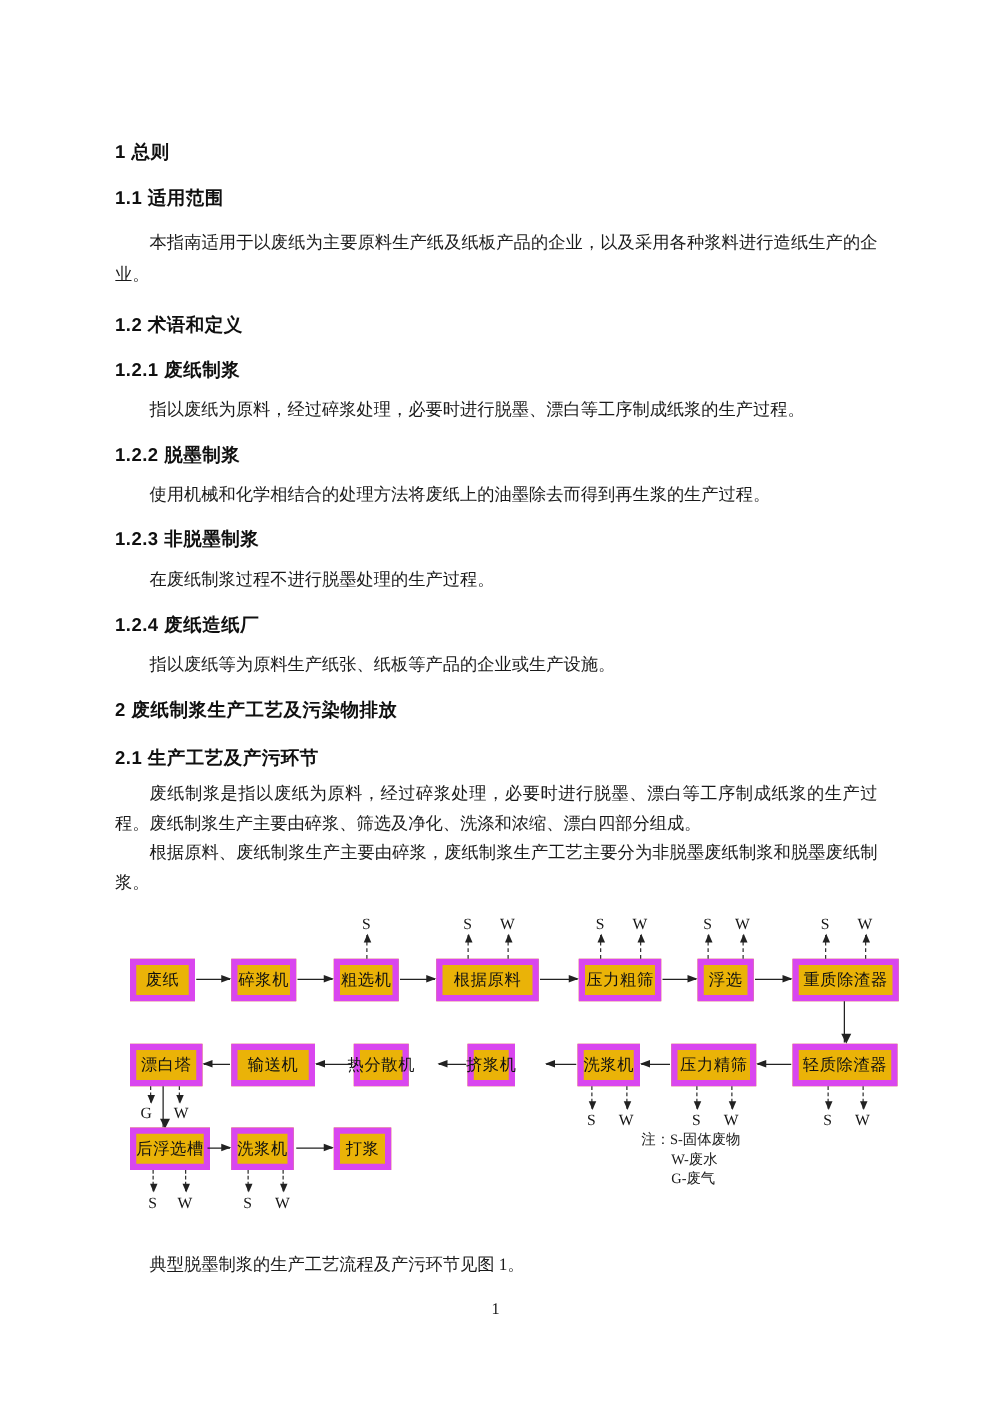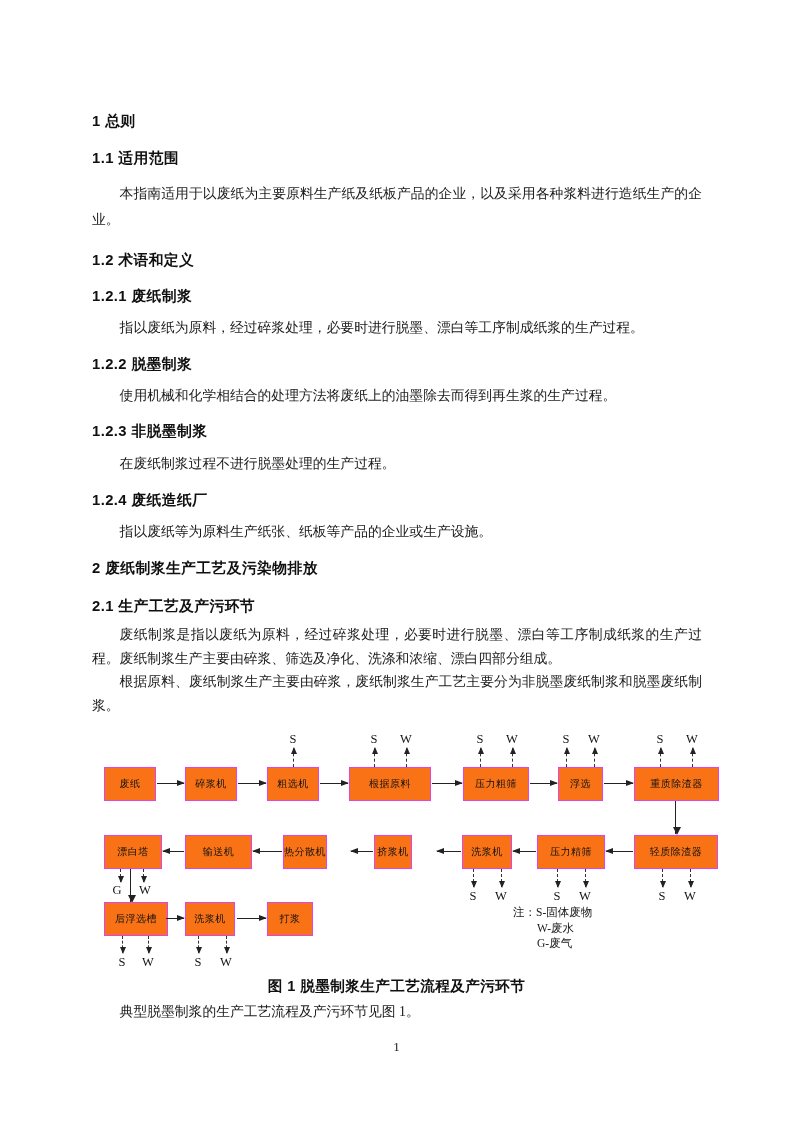--- a/index.html
+++ b/index.html
@@ -20,23 +20,23 @@
     position:absolute; left:92px; width:610px;
     font-size:13.8px; text-align:justify; text-indent:2em;
     word-break:break-all; line-height:normal; color:#1a1a1a;
   }
   .p1 { line-height:26px; }
   .p2 { line-height:23.5px; }
 
   
   .fbox {
     position:absolute; height:34px; box-sizing:border-box;
-    border:1px solid #d946ef; background:#f97316;
+    border:5px solid #d946ef; background:#eab308;
     display:flex; align-items:center; justify-content:center;
-    font-size:10px; letter-spacing:0.5px; white-space:nowrap; color:#111;
+    font-size:13px; letter-spacing:0.5px; white-space:nowrap; color:#111;
   }
   .harrow { position:absolute; height:0; border-top:1.2px solid #222; }
   .harrow.r::after {
     content:""; position:absolute; right:-1px; top:-4px; width:0; height:0;
     border-left:8px solid #222; border-top:3.5px solid transparent; border-bottom:3.5px solid transparent;
   }
   .harrow.l::before {
     content:""; position:absolute; left:-1px; top:-4px; width:0; height:0;
     border-right:8px solid #222; border-top:3.5px solid transparent; border-bottom:3.5px solid transparent;
   }
@@ -174,17 +174,16 @@
   <div class="sym" style="left:148px;top:955px">W</div>
   <div class="sym" style="left:198px;top:955px">S</div>
   <div class="sym" style="left:226px;top:955px">W</div>
 
   <div class="fnote">
     <div><span>注：</span><span>S-固体废物</span></div>
     <div class="ind">W-废水</div>
     <div class="ind">G-废气</div>
   </div>
 
-  <div class="fcap">图 1 脱墨制浆生产工艺流程及产污环节</div>
   <div class="p" style="top:1003px">典型脱墨制浆的生产工艺流程及产污环节见图 1。</div>
   <div class="pnum">1</div>
 
 </div>
 
 </body></html>

